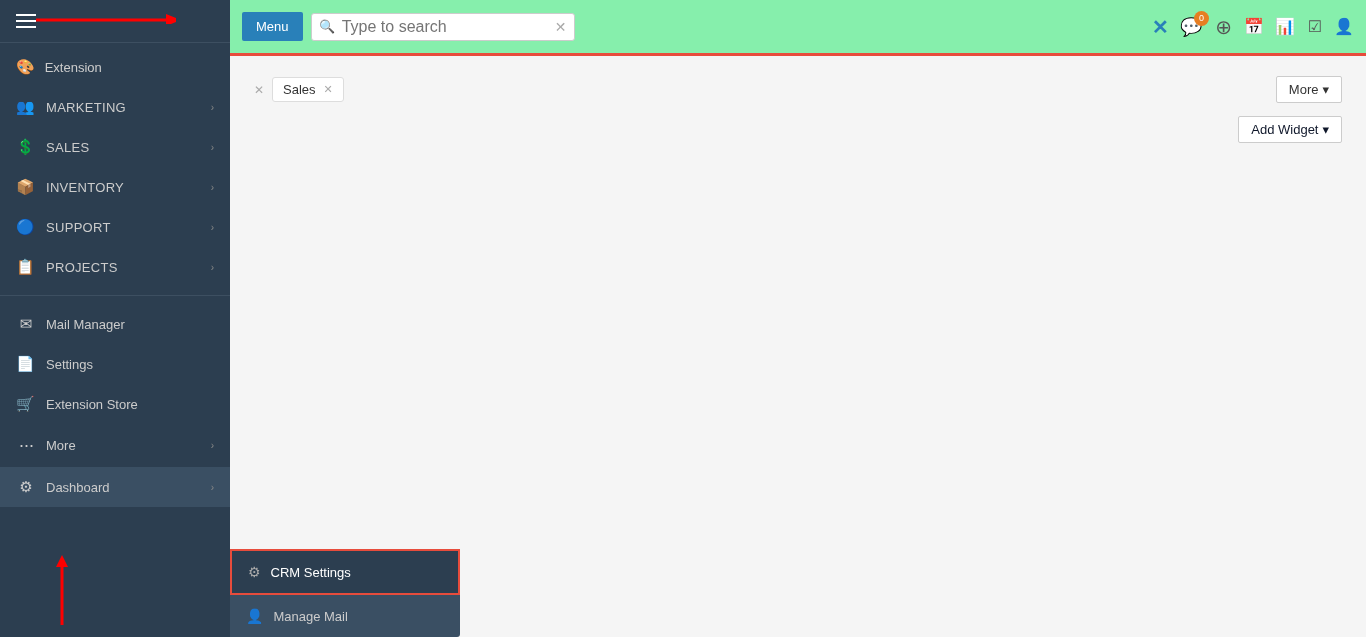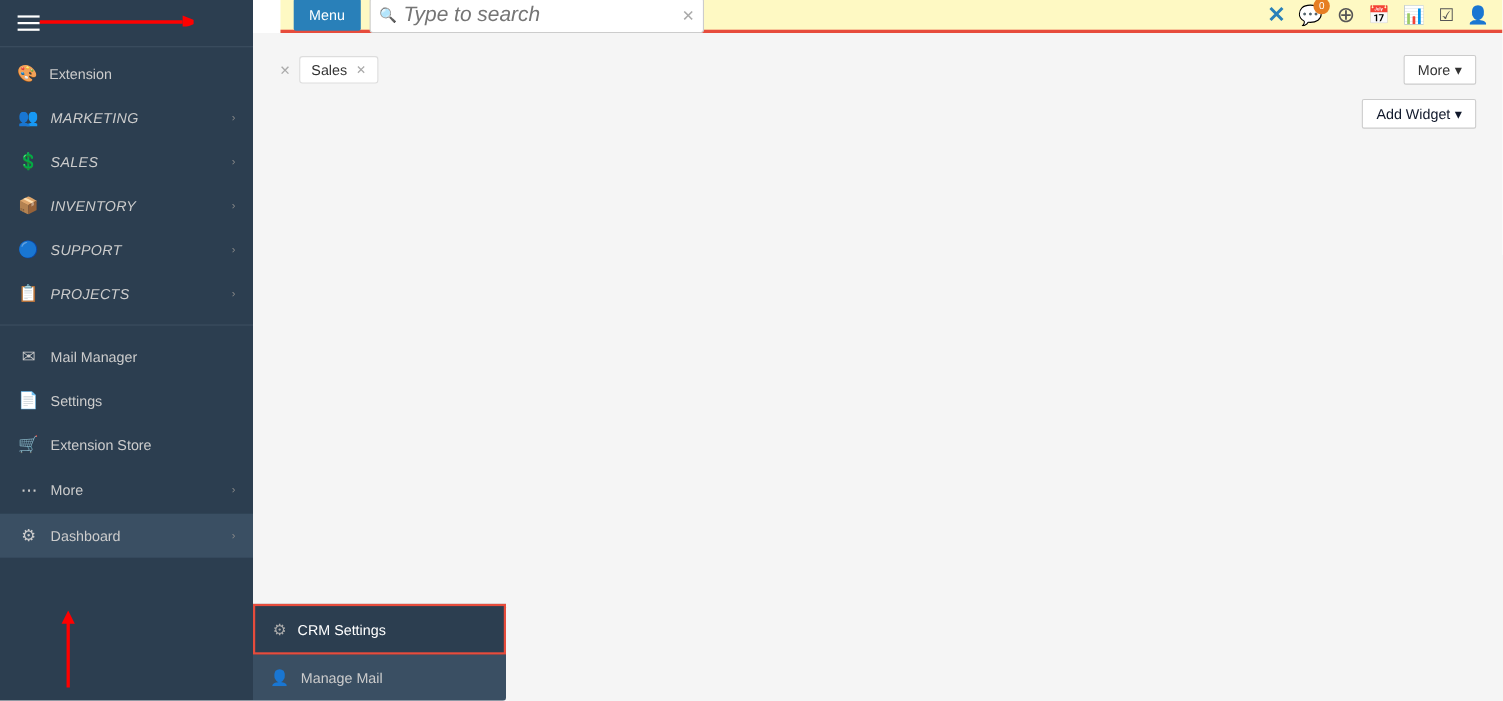--- a/index.html
+++ b/index.html
@@ -47,21 +47,21 @@
     }
 
     .sidebar-nav { flex: 1; overflow-y: auto; padding-top: 4px; }
 
     .nav-item {
       display: flex; align-items: center; padding: 11px 16px;
       color: #ccc; cursor: pointer; position: relative; gap: 10px;
       transition: background 0.15s;
     }
     .nav-item.has-arrow { justify-content: space-between; }
-    .nav-item .nav-label { flex: 1; font-size: 13px; font-weight: 500; text-transform: uppercase; letter-spacing: 0.3px; font-style: italic; }
+    .nav-item .nav-label { flex: 1; font-size: 13px; font-weight: 500; text-transform: uppercase; letter-spacing: 0.3px; }
     .nav-item .nav-label-normal { flex: 1; font-size: 13px; font-weight: 400; }
     .nav-item .arrow { font-size: 10px; color: #888; }
 
     .nav-icon { width: 20px; text-align: center; font-size: 15px; flex-shrink: 0; }
 
     
     .nav-item.marketing .nav-icon { color: #e74c3c; }
     .nav-item.sales .nav-icon { color: #27ae60; }
     .nav-item.inventory .nav-icon { color: #f39c12; }
     .nav-item.support .nav-icon { color: #3498db; }
@@ -80,46 +80,45 @@
       display: flex;
       flex-direction: column;
       background: #fff;
       overflow: hidden;
     }
 
     
     .topbar {
       display: flex;
       align-items: center;
-      background: #fef9c3;
+      background: #86efac;
       border-bottom: 3px solid #e74c3c;
       padding: 0 12px;
-      height: 30px;
+      height: 56px;
       gap: 8px;
-      margin-left: 25px;
     }
 
     .menu-btn {
       background: #2980b9;
       color: #fff;
       border: none;
       padding: 7px 14px;
       font-size: 13px;
       cursor: pointer;
       border-radius: 2px;
     }
 
     .search-box {
       display: flex; align-items: center;
       border: 1px solid #ccc; border-radius: 3px;
       padding: 4px 8px; gap: 6px; flex: 0 0 260px;
       background: #fff;
     }
     .search-box input {
-      border: none; outline: none; font-size: 19px; color: #999; flex: 1; background: transparent; font-style: italic;
+      border: none; outline: none; font-size: 16px; color: #999; flex: 1; background: transparent;
     }
     .search-clear { color: #aaa; cursor: pointer; font-size: 14px; }
 
     .topbar-spacer { flex: 1; }
 
     .topbar-icons {
       display: flex; align-items: center; gap: 12px;
     }
 
     .topbar-icon {

